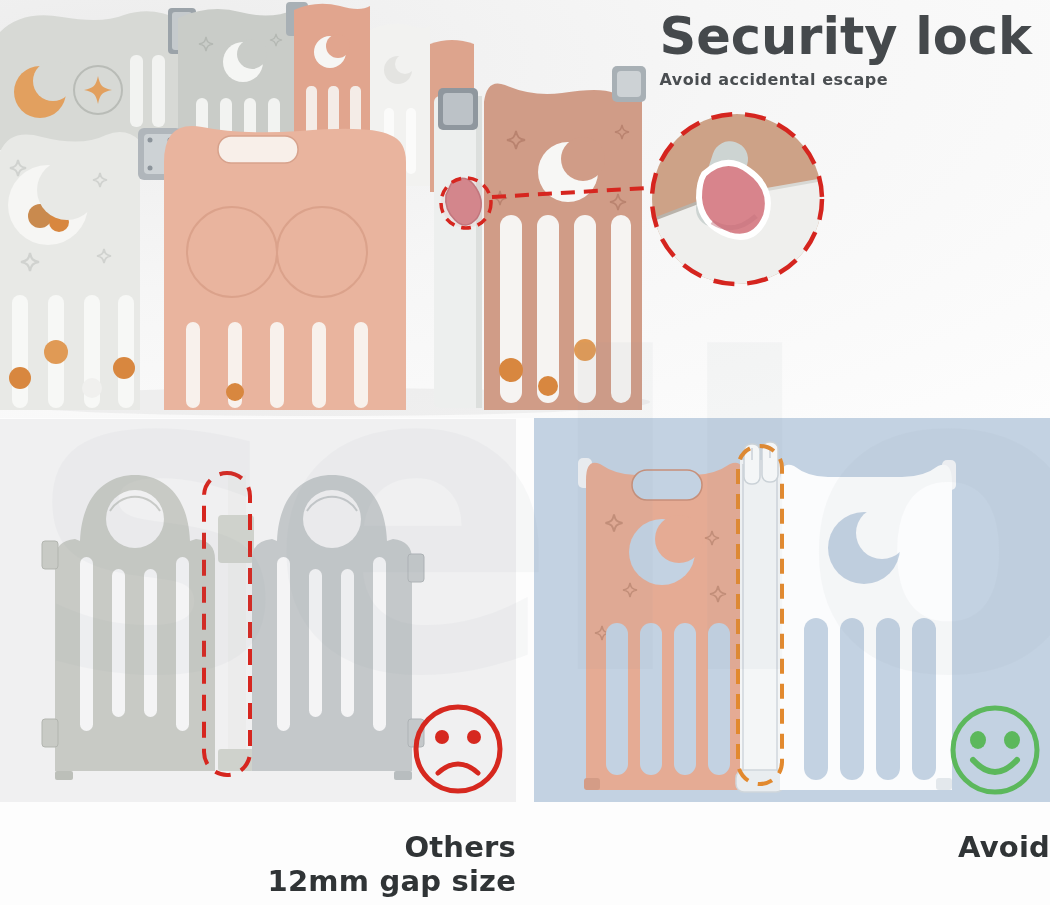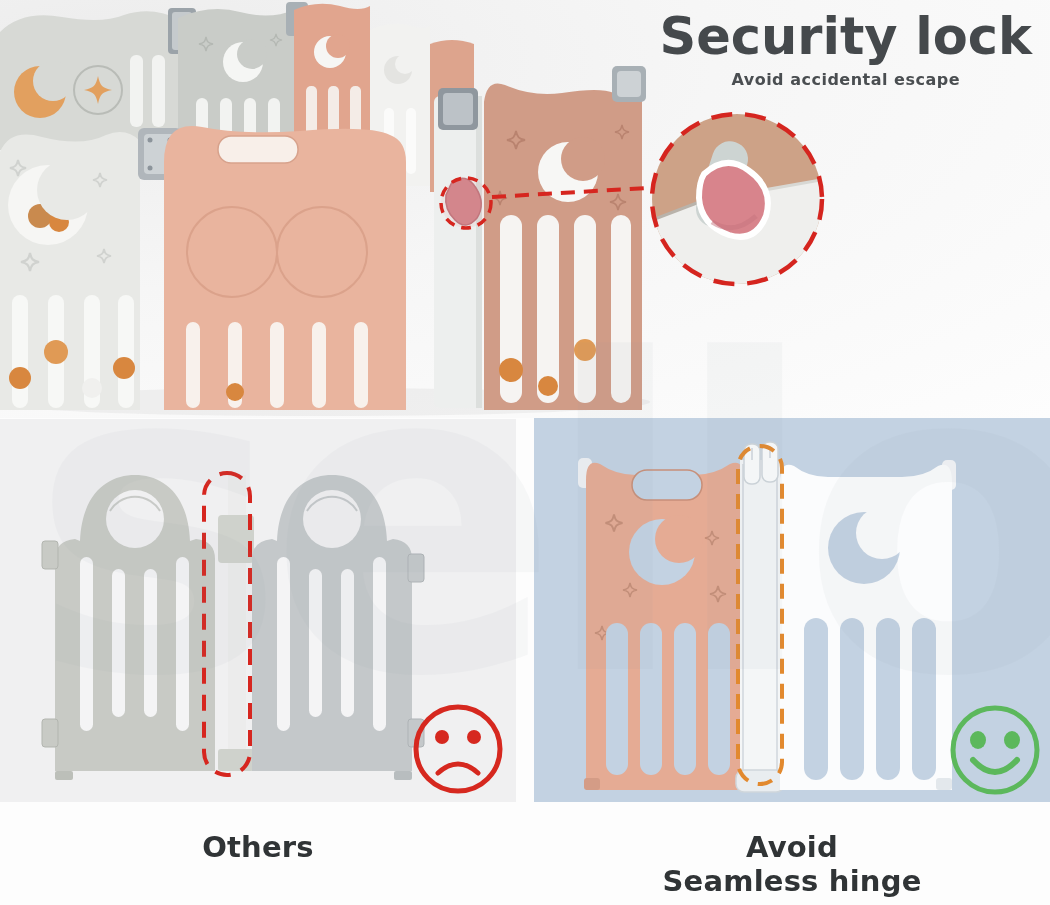--- a/index.html
+++ b/index.html
@@ -7,34 +7,34 @@
     width:1050px;height:905px;position:relative;overflow:hidden;
     background:#fdfdfd;
     font-family:"DejaVu Sans","Liberation Sans",sans-serif;
   }
   .photo-section{
     position:absolute;left:0;top:0;width:1050px;height:418px;
     background:radial-gradient(ellipse at 12% 15%, #ececec 0%, #f6f6f6 45%, #fdfdfd 100%);
   }
   .photo-svg{position:absolute;left:0;top:0;}
   .title-block{
-    position:absolute;top:8px;right:18px;text-align:center;z-index:8;
+    position:absolute;top:8px;right:18px;text-align:left;z-index:8;
   }
   .main-title{
     font-size:51px;font-weight:700;color:#45494c;letter-spacing:0px;line-height:58px;margin:0;
   }
   .sub-title{
     font-size:16px;font-weight:700;color:#4a4e51;margin-top:4px;letter-spacing:0.5px;
   }
   .magnifier{position:absolute;left:642px;top:104px;z-index:7;}
   .card{position:absolute;overflow:hidden;}
   .card-left{left:0;top:419px;width:516px;height:383px;background:#f0f0f1;}
   .card-right{left:534px;top:418px;width:516px;height:384px;background:#c3d2e2;}
   .caption{
-    position:absolute;width:516px;text-align:center;z-index:8;
+    position:absolute;width:516px;text-align:right;z-index:8;
     color:#303436;font-weight:700;font-size:29px;line-height:34px;letter-spacing:0.2px;
   }
   .caption-left{left:0;top:830px;}
   .caption-right{left:534px;top:830px;}
   .watermark{
     position:absolute;left:30px;top:305px;z-index:6;pointer-events:none;
     font-size:430px;font-weight:700;color:#8d97a2;opacity:0.055;
     letter-spacing:-18px;line-height:430px;user-select:none;
   }
 </style>
@@ -292,17 +292,17 @@
       <ellipse cx="17" cy="-10" rx="8" ry="9" fill="#5cb85c"></ellipse>
       <path d="M-22,10 Q0,34 22,10" fill="none" stroke="#5cb85c" stroke-width="6" stroke-linecap="round"></path>
     </g>
   </svg>
 </div>
 
 <div class="watermark">sello</div>
 
 <div class="caption caption-left">
   <div>Others</div>
+  <div>12mm gap size</div>
 </div>
 <div class="caption caption-right">
   <div>Avoid</div>
-  <div>Seamless hinge</div>
 </div>
 
 </body></html>

